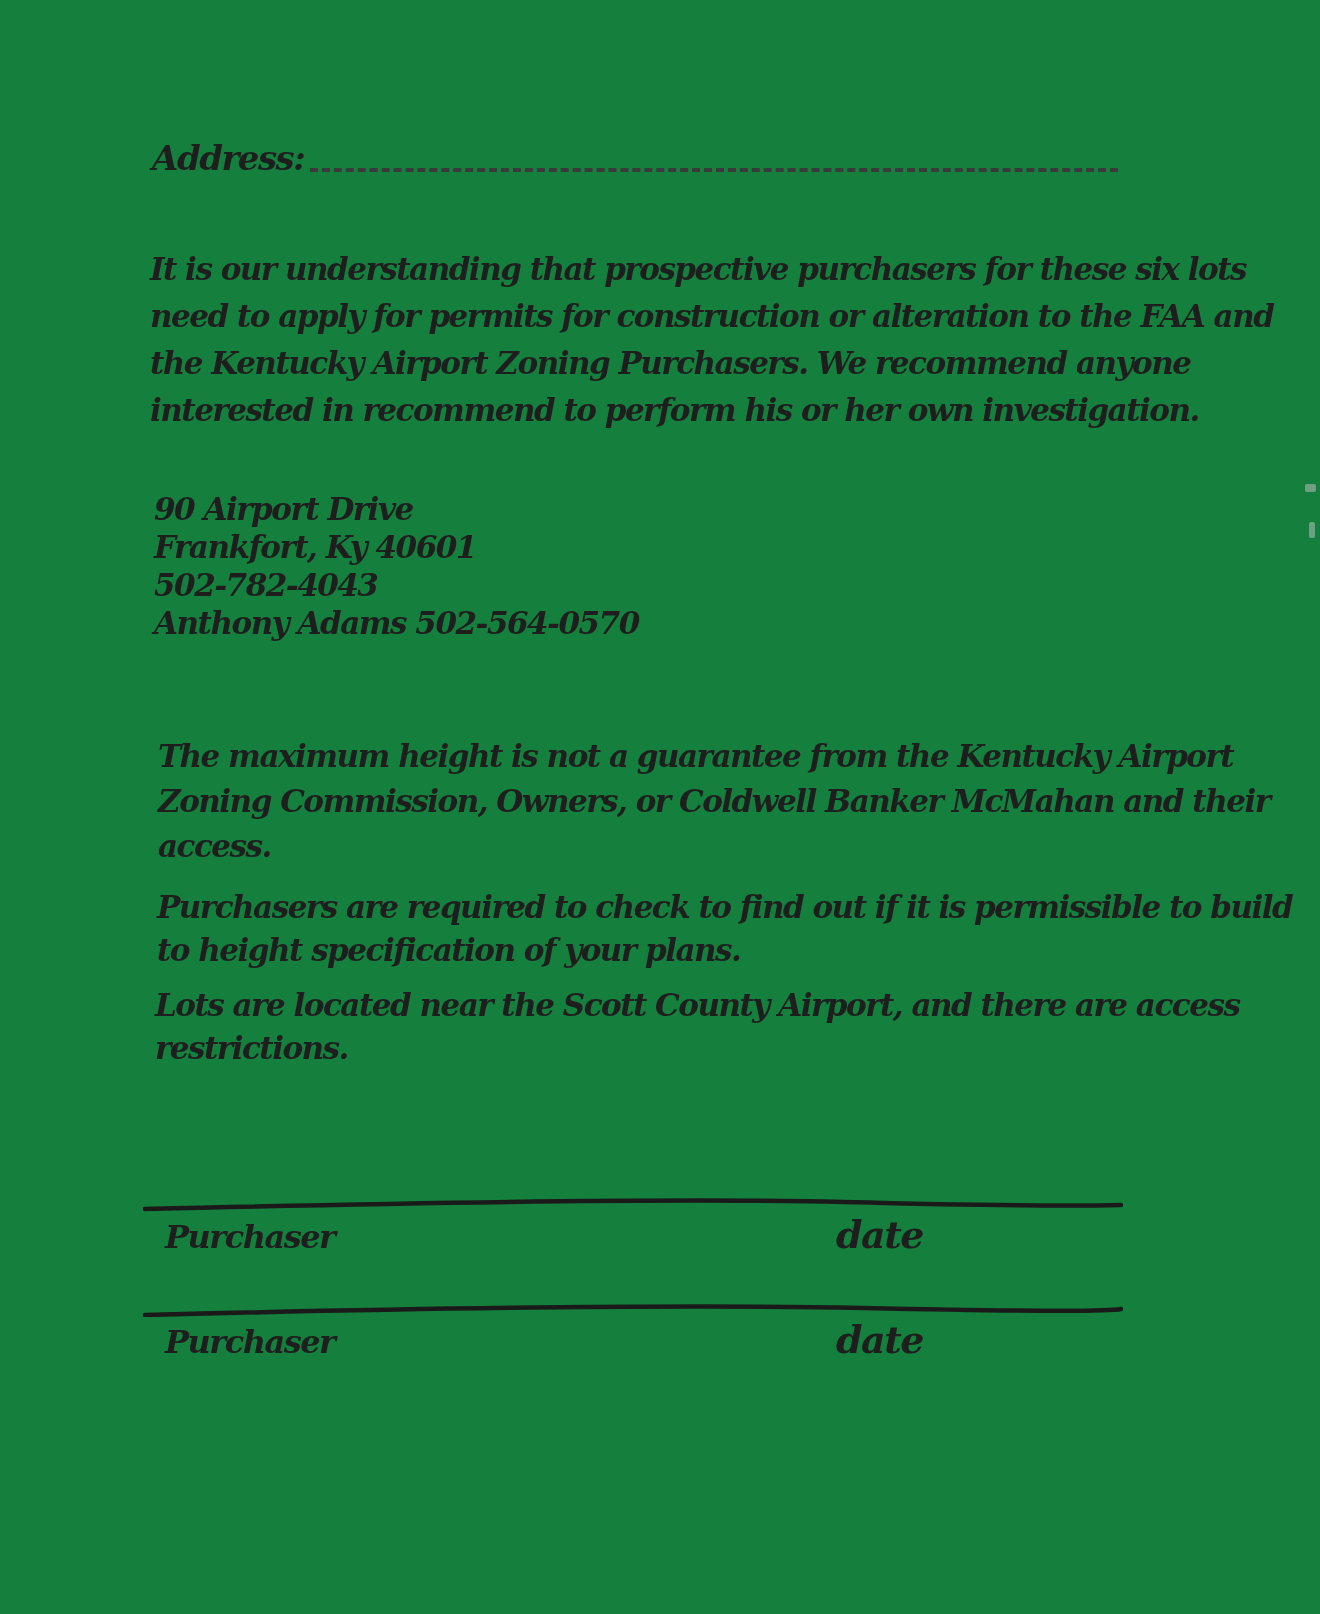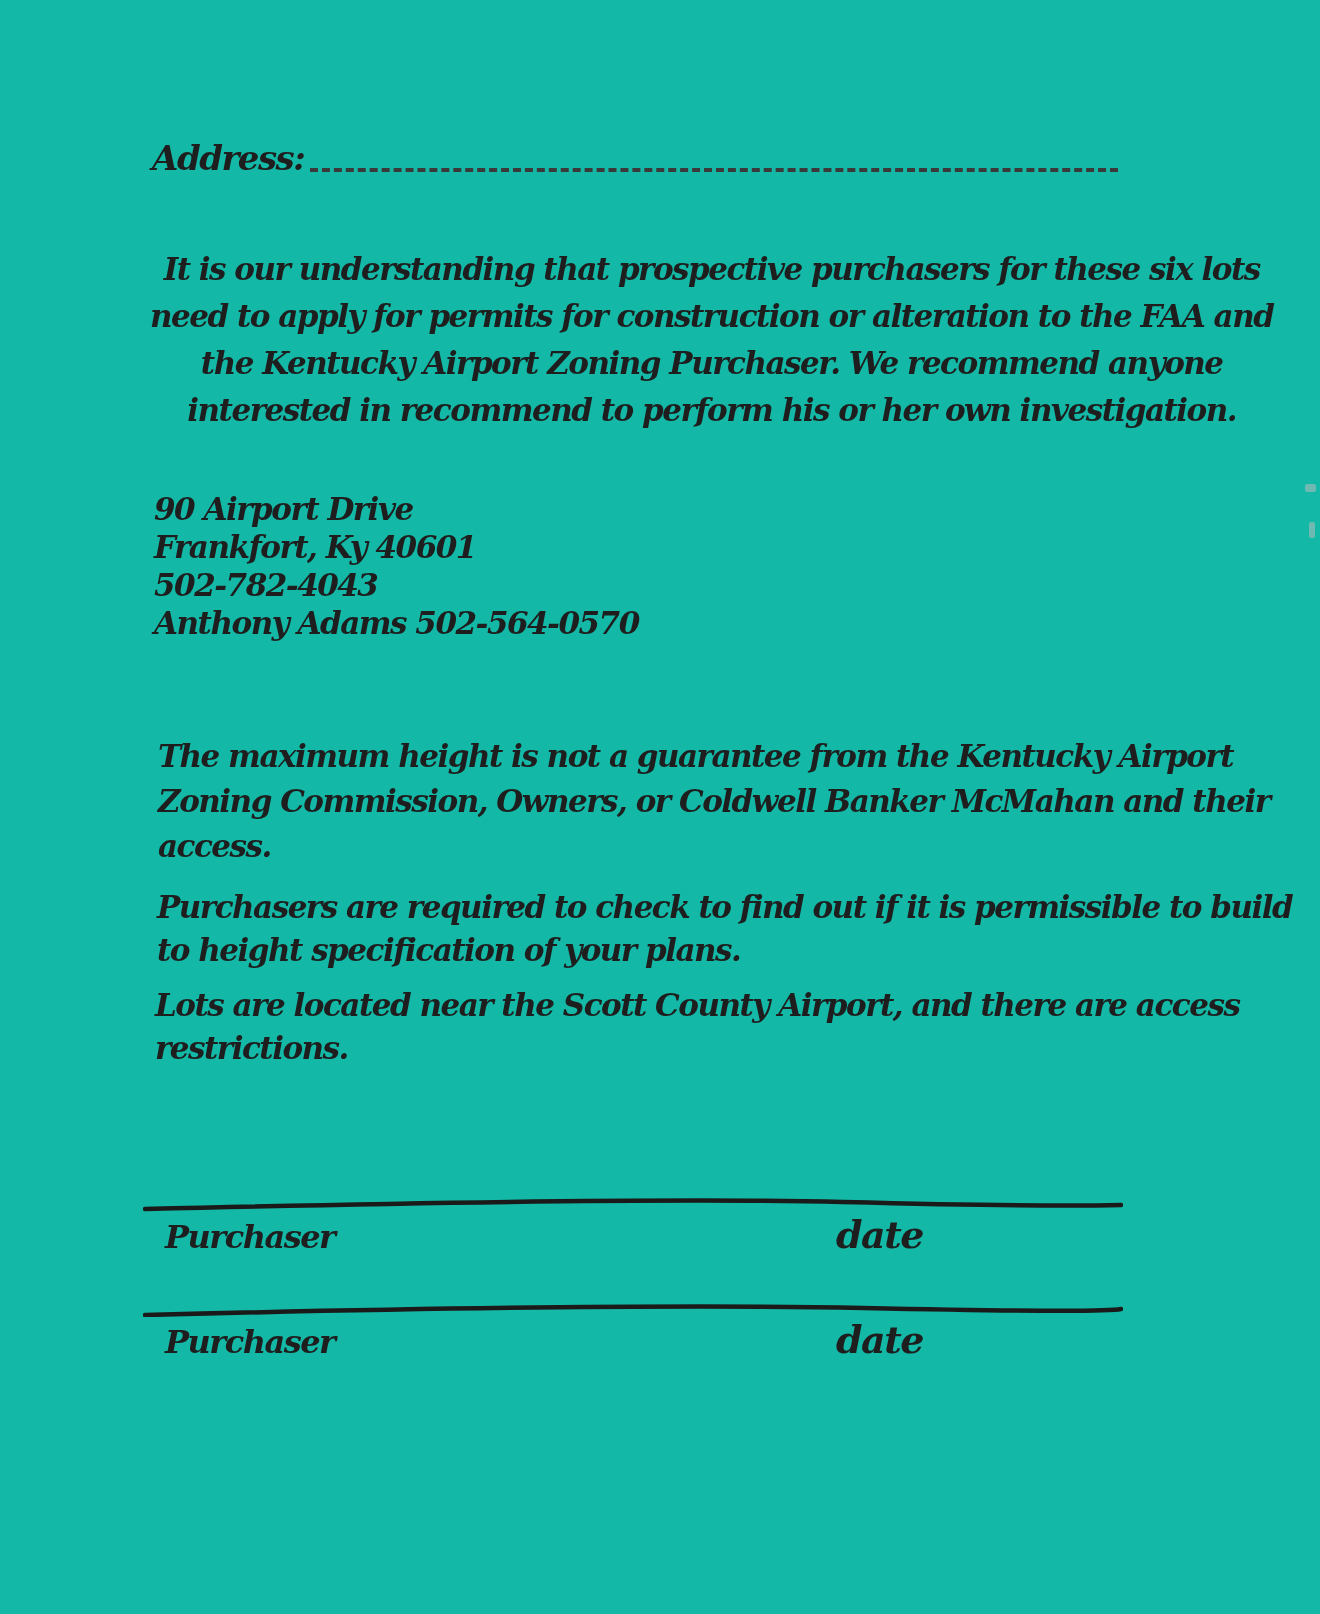--- a/index.html
+++ b/index.html
@@ -1,21 +1,21 @@
 <!DOCTYPE html>
 <html><head>
 <meta charset="utf-8">
 <style>
   * { margin: 0; padding: 0; box-sizing: border-box; }
   html, body { background: #ffffff; }
   .page {
     position: relative;
     width: 1320px;
     height: 1614px;
-    background: #14b8a6;
+    background: #15803d;
     overflow: hidden;
     font-family: "DejaVu Serif", serif;
     color: #1f1f1f;
   }
   .script {
     font-style: italic;
     font-weight: 700;
     letter-spacing: -1.5px;
     white-space: nowrap;
     color: #1e1e1e;
@@ -26,21 +26,21 @@
   .address-label { font-size: 34px; line-height: 44px; }
   .address-fill {
     width: 808px;
     height: 30px;
     margin-left: 6px;
     border-bottom: 4px dashed #3a3a3a;
     transform: translateY(-8px);
   }
 
   .para .line { font-size: 31px; line-height: 47px; }
-  .para-1 { top: 246px; left: 150px; text-align: center; }
+  .para-1 { top: 246px; left: 150px; }
   .contact { top: 490px; left: 154px; }
   .contact .line { font-size: 31px; line-height: 38px; }
   .para-2 { top: 734px; left: 158px; }
   .para-2 .line { line-height: 45px; }
   .para-3 { top: 886px; left: 157px; }
   .para-3 .line { line-height: 43px; }
   .para-4 { top: 984px; left: 155px; }
   .para-4 .line { line-height: 43px; }
 
   .sig-block { left: 143px; width: 980px; }
@@ -72,21 +72,21 @@
 <div class="page">
 
   <div class="abs address-row">
     <span class="script address-label">Address:</span>
     <span class="address-fill"></span>
   </div>
 
   <div class="abs para para-1">
     <div class="script line">It is our understanding that prospective purchasers for these six lots</div>
     <div class="script line">need to apply for permits for construction or alteration to the FAA and</div>
-    <div class="script line">the Kentucky Airport Zoning Purchaser. We recommend anyone</div>
+    <div class="script line">the Kentucky Airport Zoning Purchasers. We recommend anyone</div>
     <div class="script line">interested in recommend to perform his or her own investigation.</div>
   </div>
 
   <div class="abs para contact">
     <div class="script line">90 Airport Drive</div>
     <div class="script line">Frankfort, Ky 40601</div>
     <div class="script line">502-782-4043</div>
     <div class="script line">Anthony Adams 502-564-0570</div>
   </div>
 

